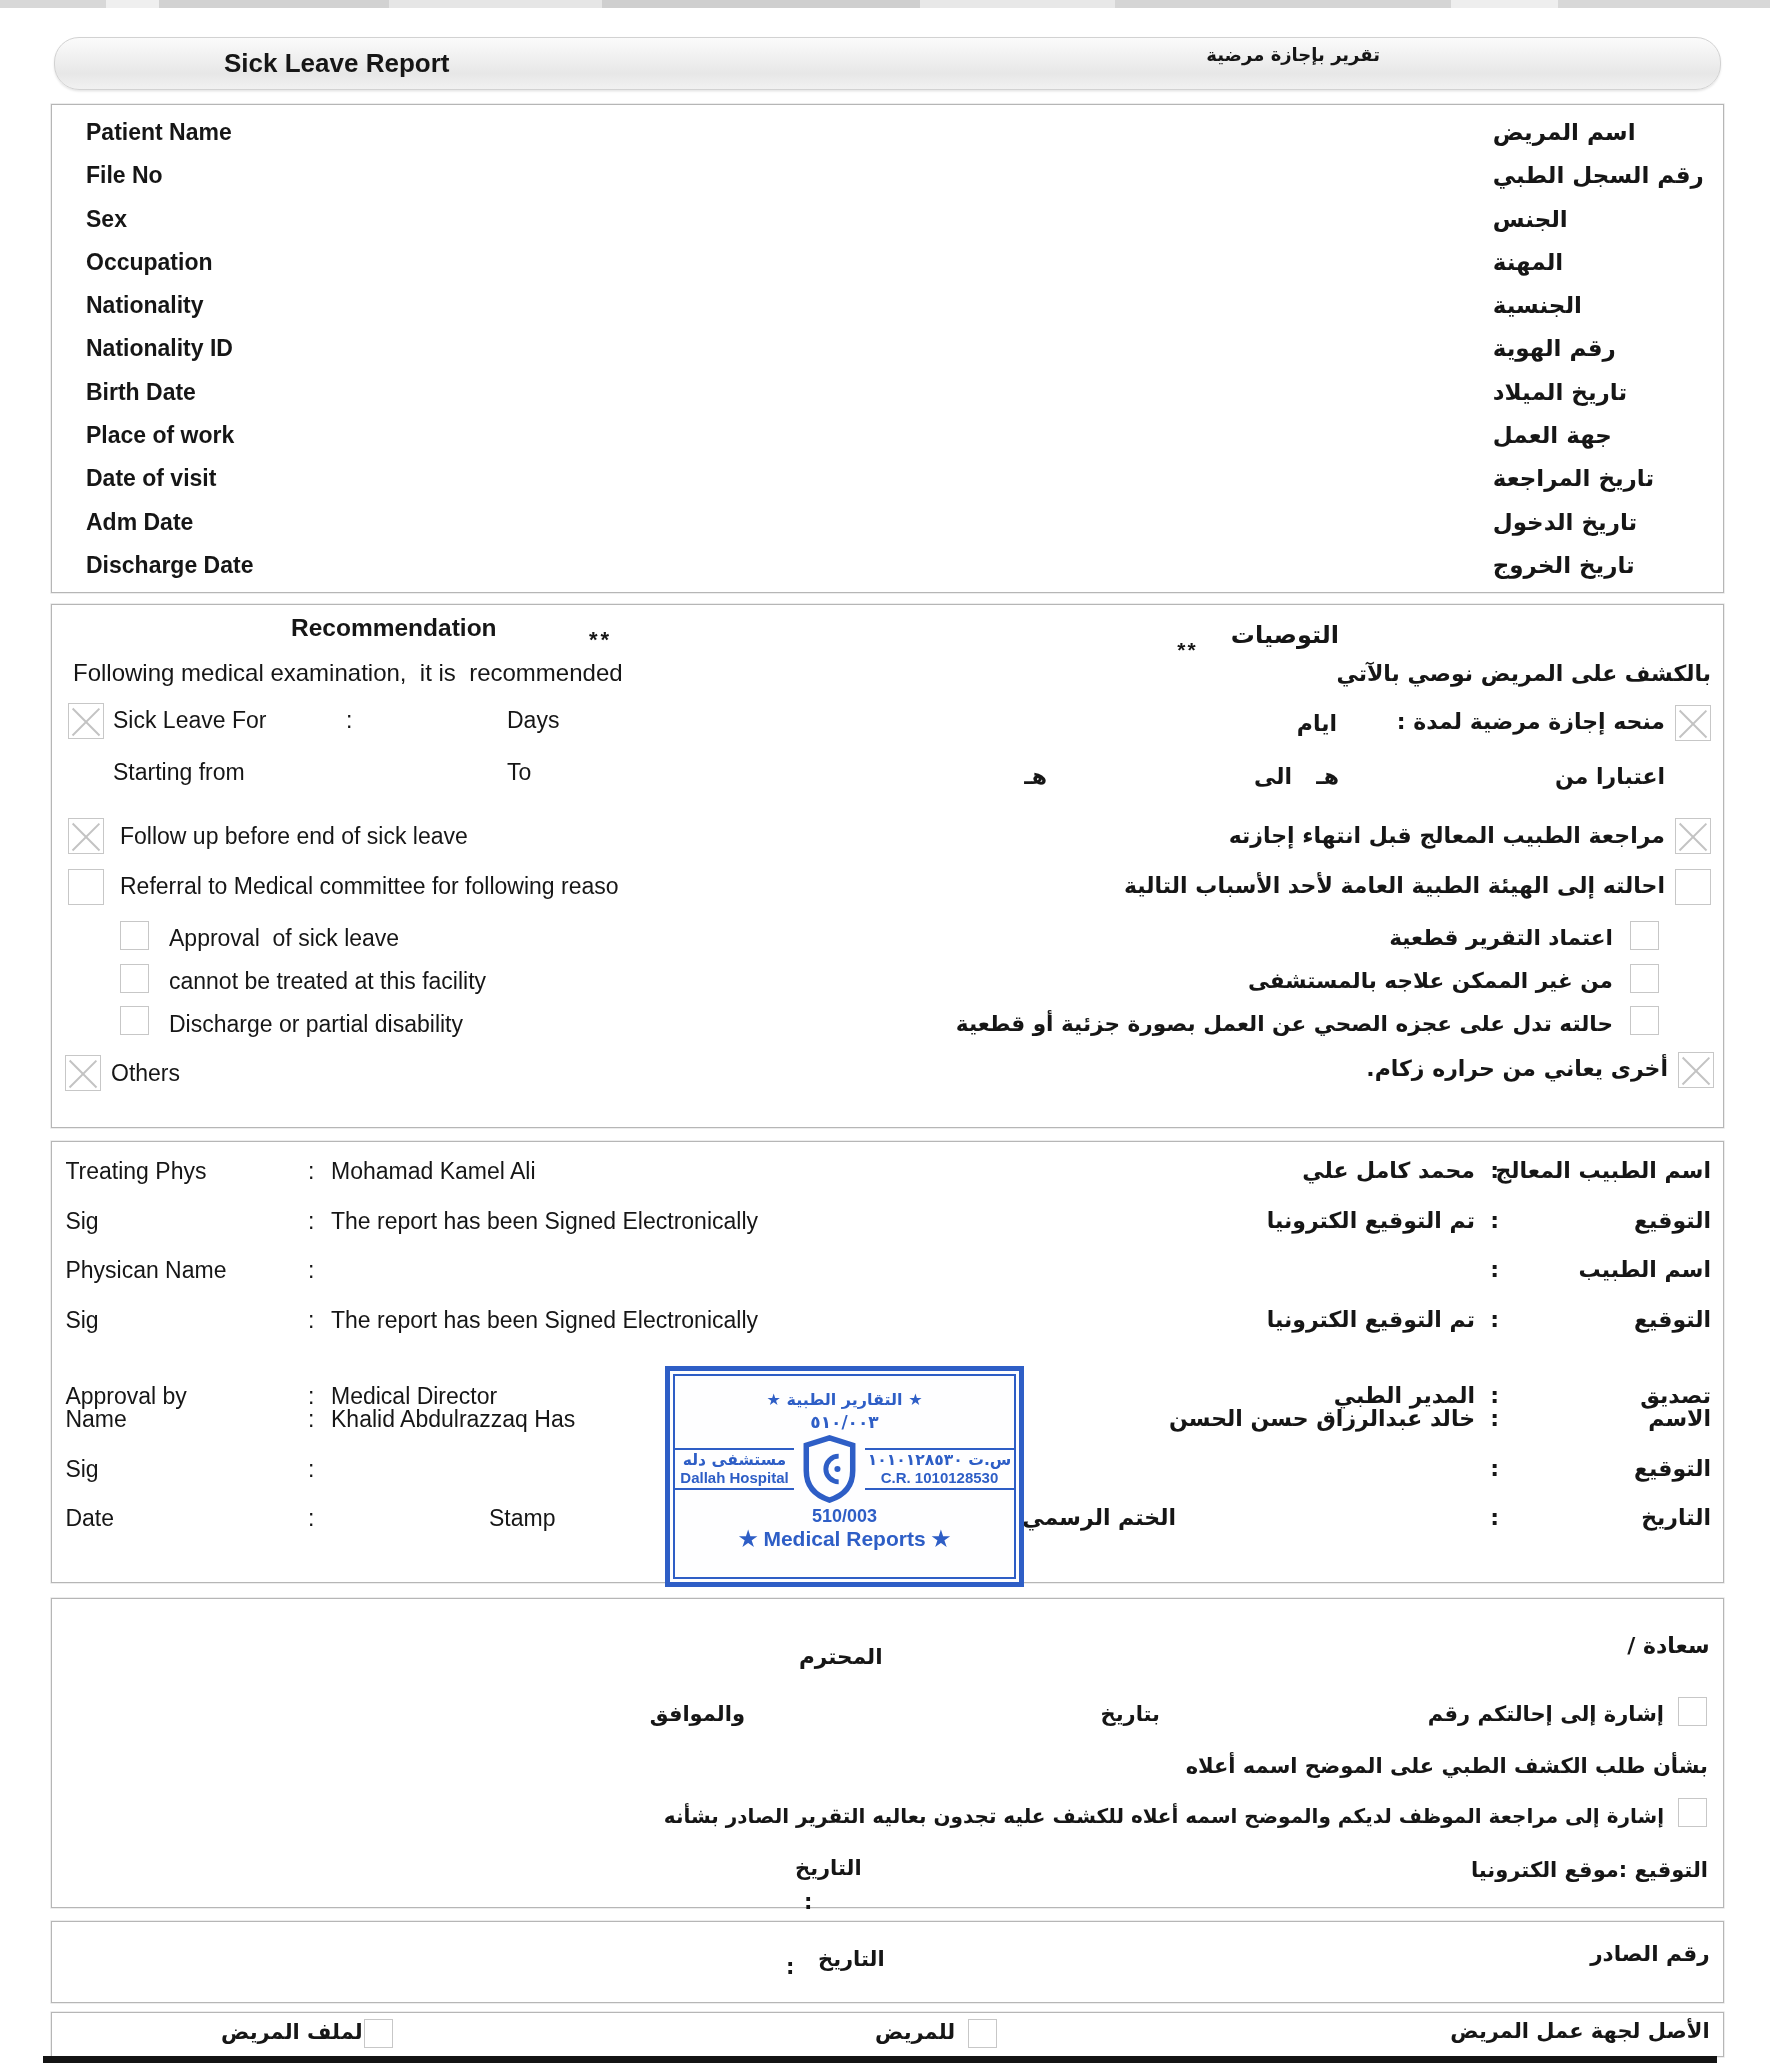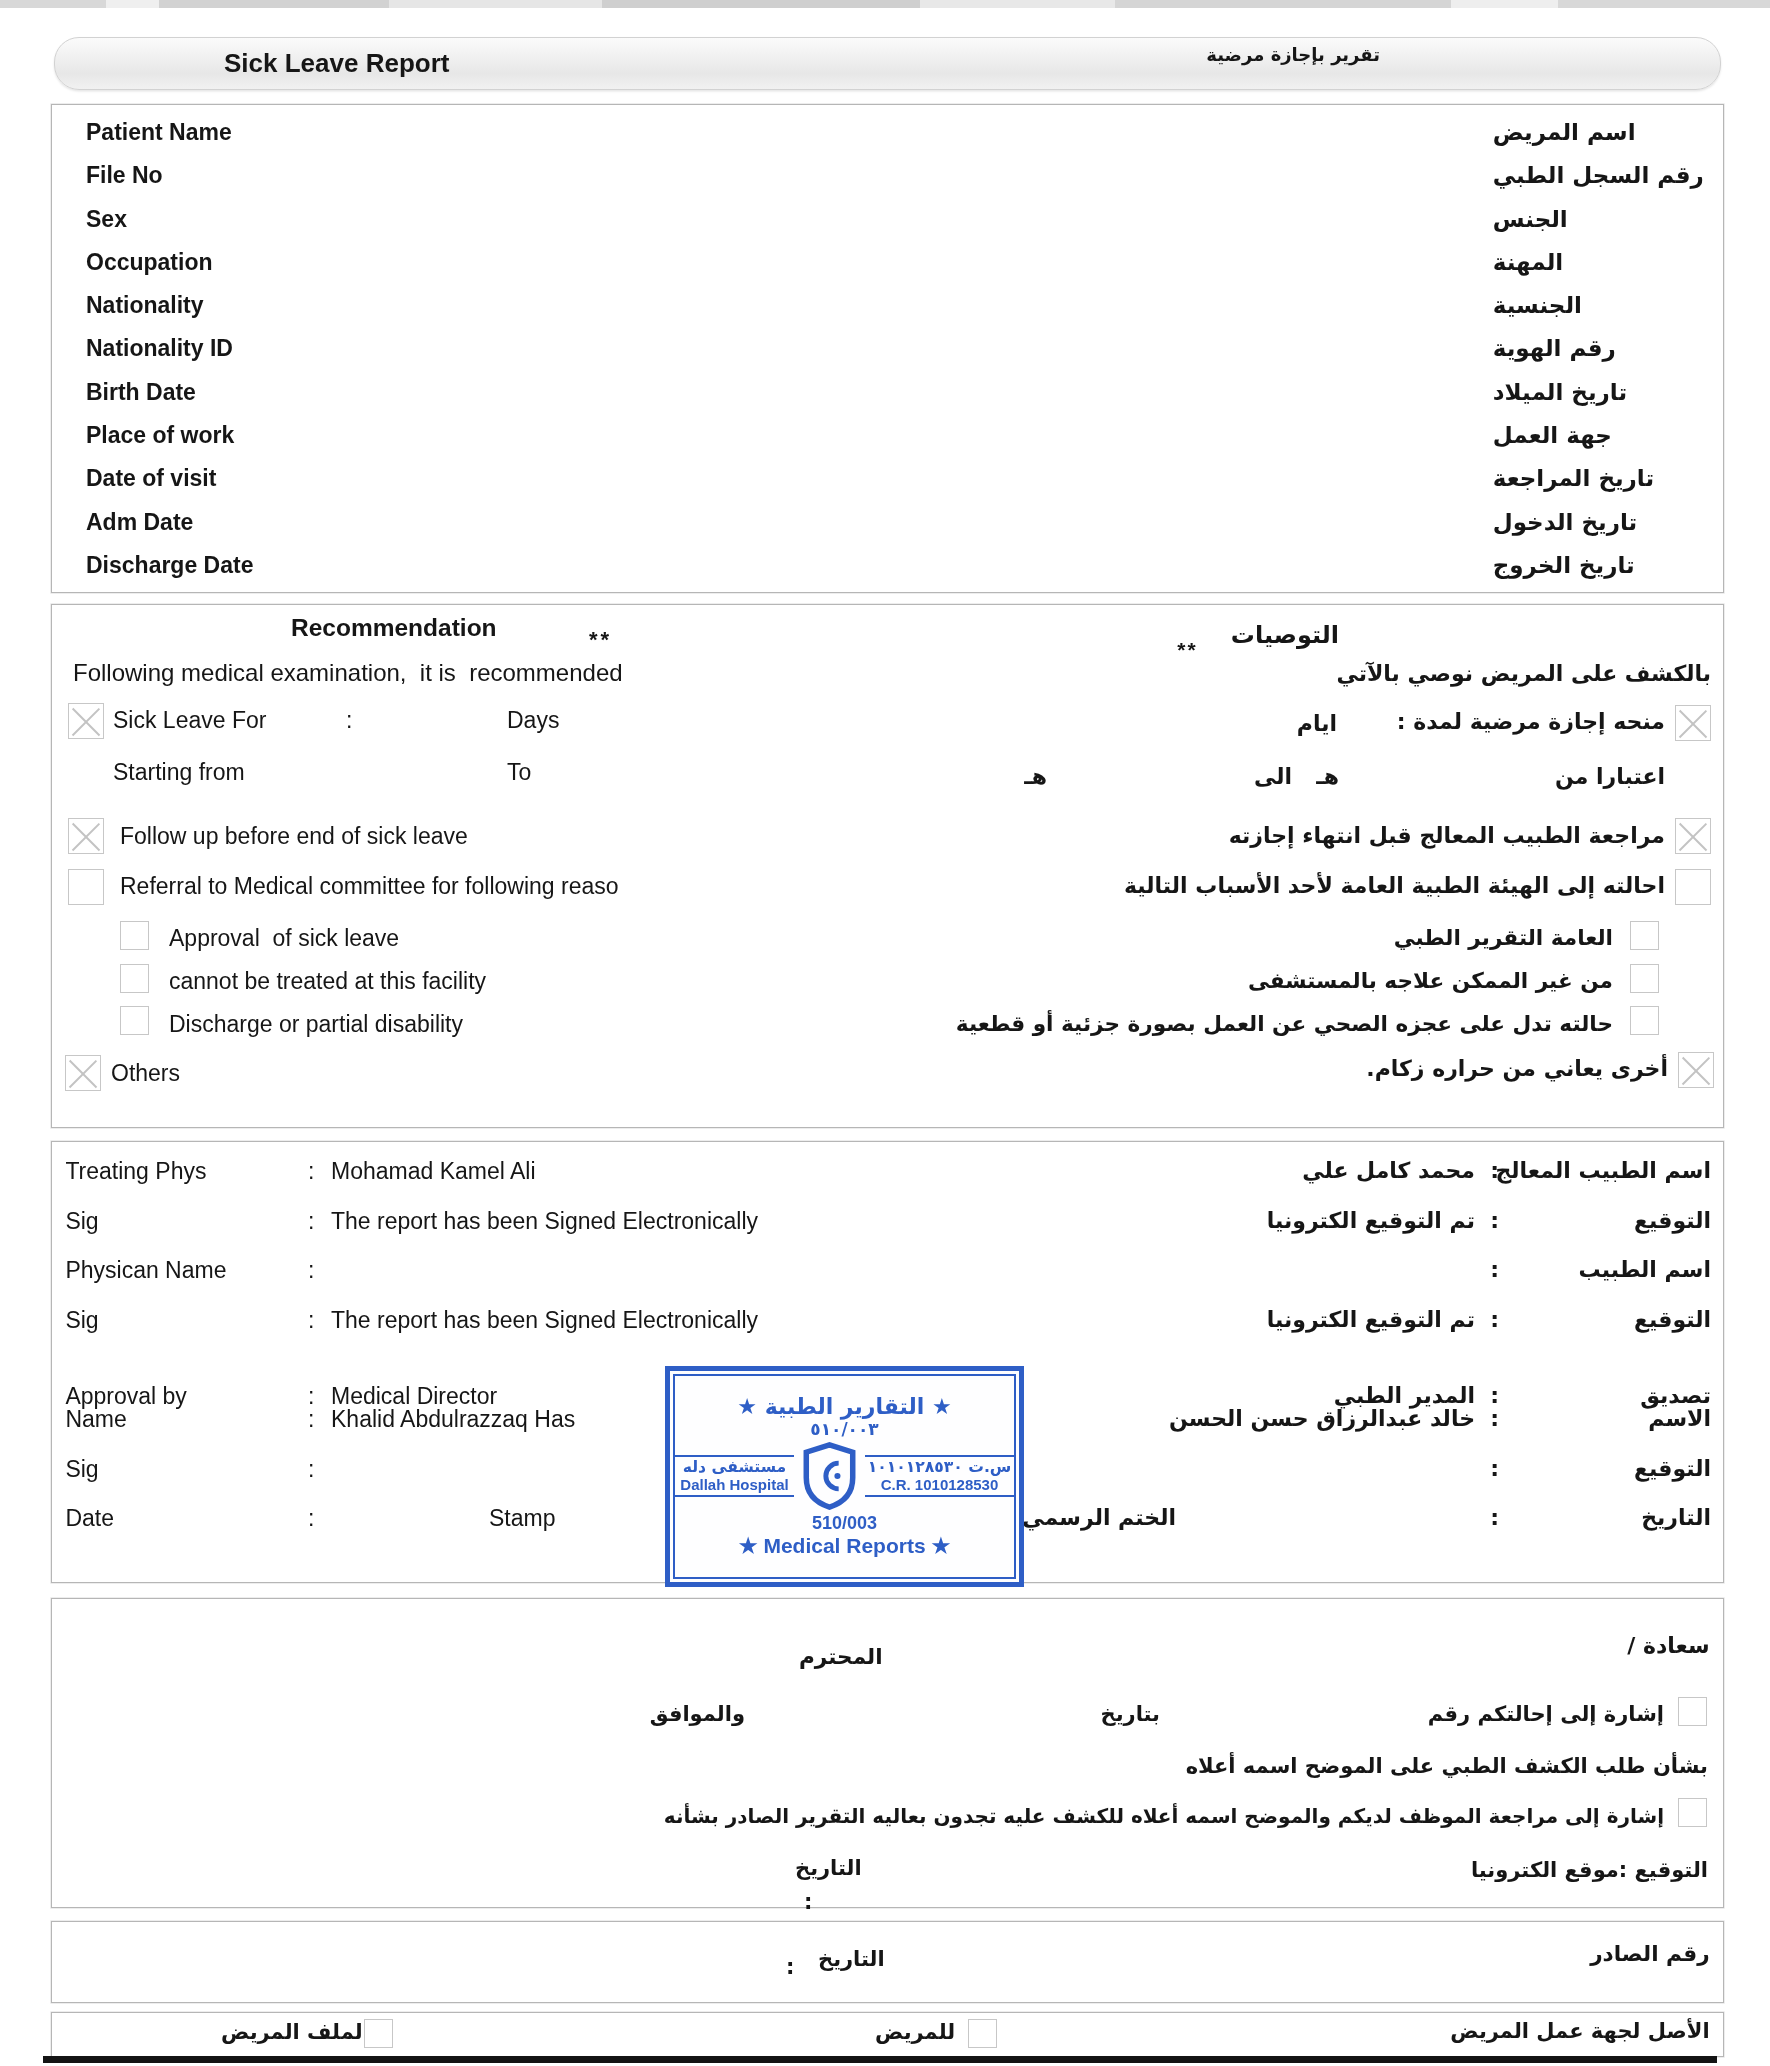--- a/index.html
+++ b/index.html
@@ -38,21 +38,21 @@
   .sc{position:absolute;left:256px;font-size:23px;}
   .sv{position:absolute;left:279px;font-size:23px;white-space:nowrap;}
   .al{position:absolute;right:12px;font-size:22px;white-space:nowrap;}
   .ac{position:absolute;right:224px;font-size:22px;}
   .av{position:absolute;right:248px;font-size:22px;white-space:nowrap;}
   .stamp-word{position:absolute;left:437px;font-size:23px;}
   .stamp-word-ar{position:absolute;right:547px;font-size:22px;}
   
   .stamp{position:absolute;left:665px;top:1366px;width:349px;height:211px;border:5.2px solid #2e5ec6;background:#fefeff;z-index:5;}
   .stamp-in{position:absolute;inset:3px;border:2.2px solid #2e5ec6;color:#2e5ec6;display:flex;flex-direction:column;align-items:center;overflow:hidden;}
-  .st1{margin-top:18px;font-size:22px;line-height:25px;}
+  .st1{margin-top:11px;font-size:16px;line-height:25px;}
   .st2{font-size:17px;line-height:20px;}
   .strow{display:flex;width:100%;align-items:center;justify-content:space-between;margin-top:2.2px;}
   .stblk{border-top:2.2px solid #2e5ec6;border-bottom:2.2px solid #2e5ec6;text-align:center;line-height:1.1;padding:2.2px 1.5px;}
   .stblk-l{width:116px;}
   .stblk-r{width:146px;}
   .sta{font-size:15.6px;}
   .ste{font-size:15px;font-weight:700;font-family:"Liberation Sans",sans-serif;}
   .st4{font-size:18px;line-height:21px;margin-top:1.5px;font-weight:700;font-family:"Liberation Sans",sans-serif;}
   .st5{font-size:21px;line-height:24px;font-weight:700;font-family:"Liberation Sans",sans-serif;}
   
@@ -138,21 +138,21 @@
     <span class="abs ar t30" style="right:58px;top:218px;">مراجعة الطبيب المعالج قبل انتهاء إجازته</span>
 
     <div class="cb" style="left:16.4px;top:264px;"></div>
     <span class="abs en t31" style="left:68px;top:268px;">Referral to Medical committee for following reaso</span>
     <div class="cb" style="right:12px;top:264px;"></div>
     <span class="abs ar t30" style="right:58px;top:268px;">احالته إلى الهيئة الطبية العامة لأحد الأسباب التالية</span>
 
     <div class="cb sm" style="left:68px;top:316px;"></div>
     <span class="abs en t31 pre" style="left:117px;top:320px;">Approval  of sick leave</span>
     <div class="cb sm" style="right:64px;top:316px;"></div>
-    <span class="abs ar t29" style="right:110px;top:320px;">العامة التقرير الطبي</span>
+    <span class="abs ar t29" style="right:110px;top:320px;">اعتماد التقرير قطعية</span>
 
     <div class="cb sm" style="left:68px;top:359px;"></div>
     <span class="abs en t31" style="left:117px;top:363px;">cannot be treated at this facility</span>
     <div class="cb sm" style="right:64px;top:359px;"></div>
     <span class="abs ar t29" style="right:110px;top:363px;">من غير الممكن علاجه بالمستشفى</span>
 
     <div class="cb sm" style="left:68px;top:401px;"></div>
     <span class="abs en t31" style="left:117px;top:406px;">Discharge or partial disability</span>
     <div class="cb sm" style="right:64px;top:401px;"></div>
     <span class="abs ar t29" style="right:110px;top:406px;">حالته تدل على عجزه الصحي عن العمل بصورة جزئية أو قطعية</span>

